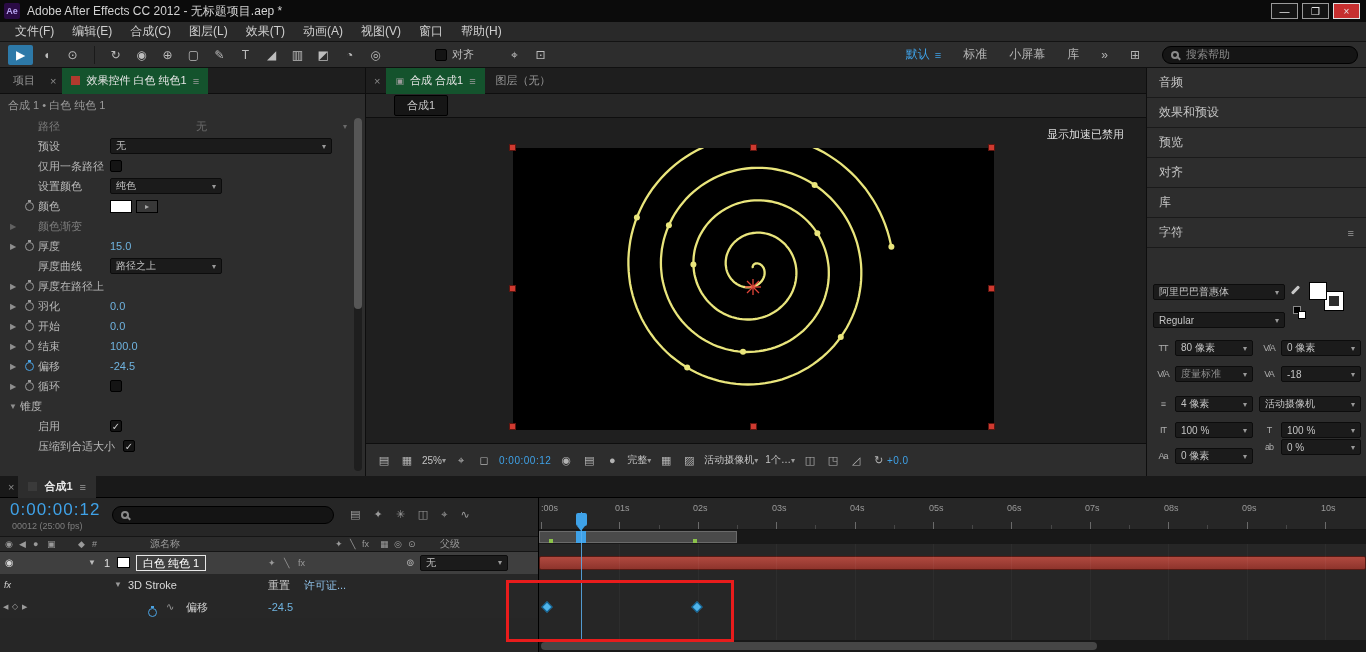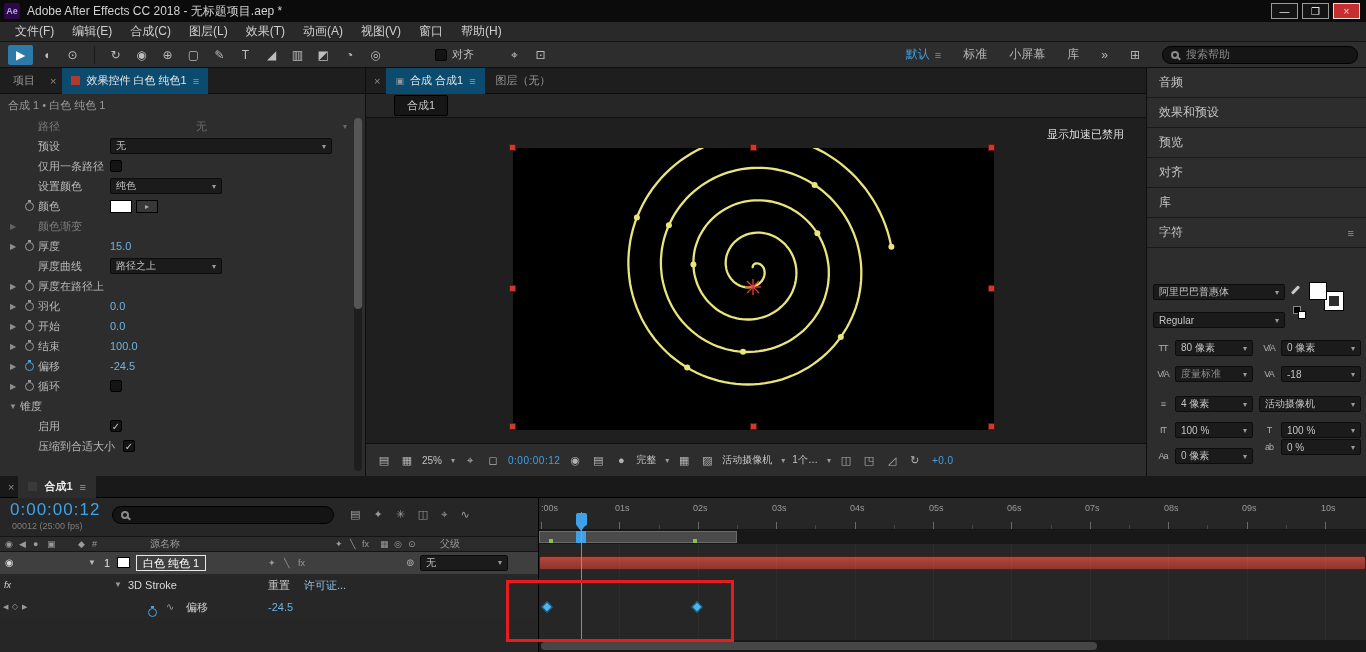--- a/index.html
+++ b/index.html
@@ -24,21 +24,21 @@
   .snap{display:flex;align-items:center;gap:5px;margin-left:46px;color:#c0c0c0}
   .ws{margin-left:auto;display:flex;align-items:center;gap:22px;font-size:12px;color:#b5b5b5}
   .ws .active-ws{color:#3fa2e8;display:flex;gap:5px;align-items:center}
   .searchbox{width:196px;height:18px;background:#151515;border:1px solid #000;border-radius:9px;display:flex;align-items:center;padding:0 8px;gap:7px;color:#8a8a8a;font-size:11px}
   .mag{display:inline-block;width:8px;height:8px;border:2px solid #8a8a8a;border-radius:50%;position:relative;flex:none}
   .mag::after{content:"";position:absolute;width:5px;height:2px;background:#8a8a8a;right:-4px;bottom:-2px;transform:rotate(45deg)}
   
   #main{position:absolute;top:68px;left:0;width:1366px;height:408px;display:flex}
   .panel-tabs{height:26px;background:#1e1e1e;display:flex;align-items:center;border-bottom:1px solid #0e0e0e;padding-left:4px;gap:2px}
   .ptab{height:26px;display:flex;align-items:center;padding:0 9px;gap:6px;font-size:11px;color:#969696}
-  .ptab.active{background:#0c4a6e;color:#e6e6e6}
+  .ptab.active{background:#14532d;color:#e6e6e6}
   .tab-x{color:#8a8a8a;padding:0 4px;font-size:11px}
   .hamb{color:#9a9a9a;font-size:11px}
   .chip-sq{width:9px;height:9px;background:#b03a2e;display:inline-block}
   
   #ec-panel{width:366px;background:#2d2d2d;border-right:1px solid #0e0e0e;position:relative}
   .breadcrumb{height:22px;display:flex;align-items:center;padding-left:8px;font-size:11px;color:#9a9a9a}
   .ec-rows{position:absolute;top:48px;left:0;right:14px;bottom:0;overflow:hidden}
   .ec-row{height:20px;display:flex;align-items:center;padding-left:6px}
   .ec-row.dim{opacity:.55}
   .s-arr{width:14px;text-align:center;color:#8f8f8f;font-size:8px;flex:none}
@@ -59,21 +59,21 @@
   
   #comp-panel{flex:1;position:relative;background:#2d2d2d}
   .subtab{height:24px;background:#262626;display:flex;align-items:center;padding-left:28px;border-bottom:1px solid #0e0e0e}
   .comp-chip{background:#161616;border:1px solid #000;color:#c8c8c8;font-size:11px;padding:2px 12px;border-radius:2px}
   .viewport{position:absolute;top:50px;left:0;right:0;bottom:33px;background:#1f1f1f;overflow:hidden}
   .comp-frame{position:absolute;left:147px;top:30px;width:481px;height:282px;background:#000}
   .hd{position:absolute;width:7px;height:7px;background:#cf3a30;border:1px solid #5e150f}
   .overlay-msg{position:absolute;top:9px;right:22px;color:#dedede;font-size:11px}
   .comp-toolbar{position:absolute;left:0;right:0;bottom:0;height:33px;background:#2d2d2d;border-top:1px solid #0e0e0e;display:flex;align-items:center;padding:0 10px;gap:7px;font-size:10px;color:#bdbdbd}
   .cicon{width:16px;text-align:center;font-size:11px;color:#b2b2b2;flex:none}
-  .chip-dd{display:flex;align-items:center;gap:9px;color:#c4c4c4;white-space:nowrap}
+  .chip-dd{display:flex;align-items:center;gap:0;color:#c4c4c4;white-space:nowrap}
   .tc-blue{color:#3fa2e8;letter-spacing:.5px}
   
   #right-panel{width:220px;background:#2d2d2d;border-left:1px solid #0e0e0e;position:relative;font-size:12px}
   .rp-item{height:30px;display:flex;align-items:center;padding:0 12px;border-bottom:1px solid #1a1a1a;color:#c6c6c6}
   #char-content{position:absolute;top:210px;left:0;right:0;bottom:0}
   .cc{position:absolute}
   .icon-sm{width:20px;text-align:center;font-size:9px;color:#b0b0b0;flex:none;letter-spacing:-1px}
   .dropper{width:12px;height:14px;position:relative}
   .dropper::before{content:"";position:absolute;left:5px;top:1px;width:3px;height:10px;background:#c8c8c8;transform:rotate(45deg);border-radius:1px}
   .fill-sw{width:18px;height:18px;background:#fff;border:1px solid #000;z-index:2}
@@ -111,21 +111,21 @@
   .hscroll{position:absolute;left:0;right:0;bottom:0;height:12px;background:#191919}
   .hthumb{position:absolute;left:2px;width:556px;top:2px;bottom:2px;background:#464646;border-radius:5px}
   .annotation{position:absolute;left:506px;top:104px;width:228px;height:62px;border:3px solid #e81c1c;z-index:40}
   .gl{font-size:9px;color:#9a9a9a}
 </style>
 </head>
 <body>
 
 <div id="titlebar">
   <span class="app-badge">Ae</span>
-  <span class="win-title">Adobe After Effects CC 2018 - 无标题项目.aep *</span>
+  <span class="win-title">Adobe After Effects CC 2012 - 无标题项目.aep *</span>
   <span class="winbtns">
     <span class="winbtn">—</span>
     <span class="winbtn">❐</span>
     <span class="winbtn close">×</span>
   </span>
 </div>
 
 <div id="menubar">
   <span class="menu-item">文件(F)</span>
   <span class="menu-item">编辑(E)</span>

